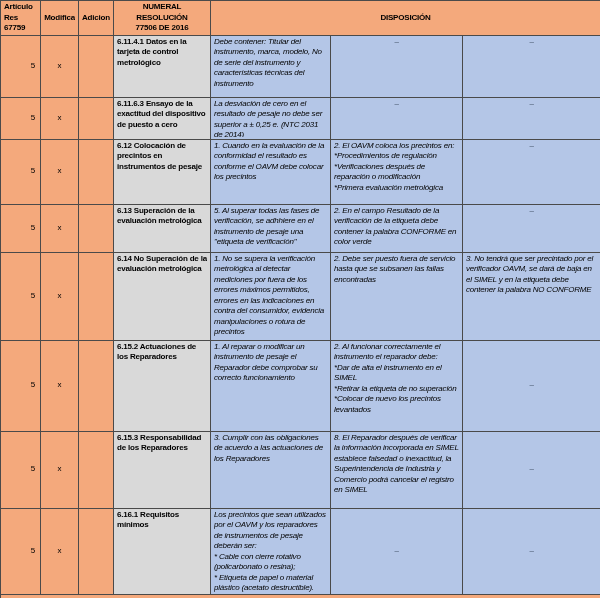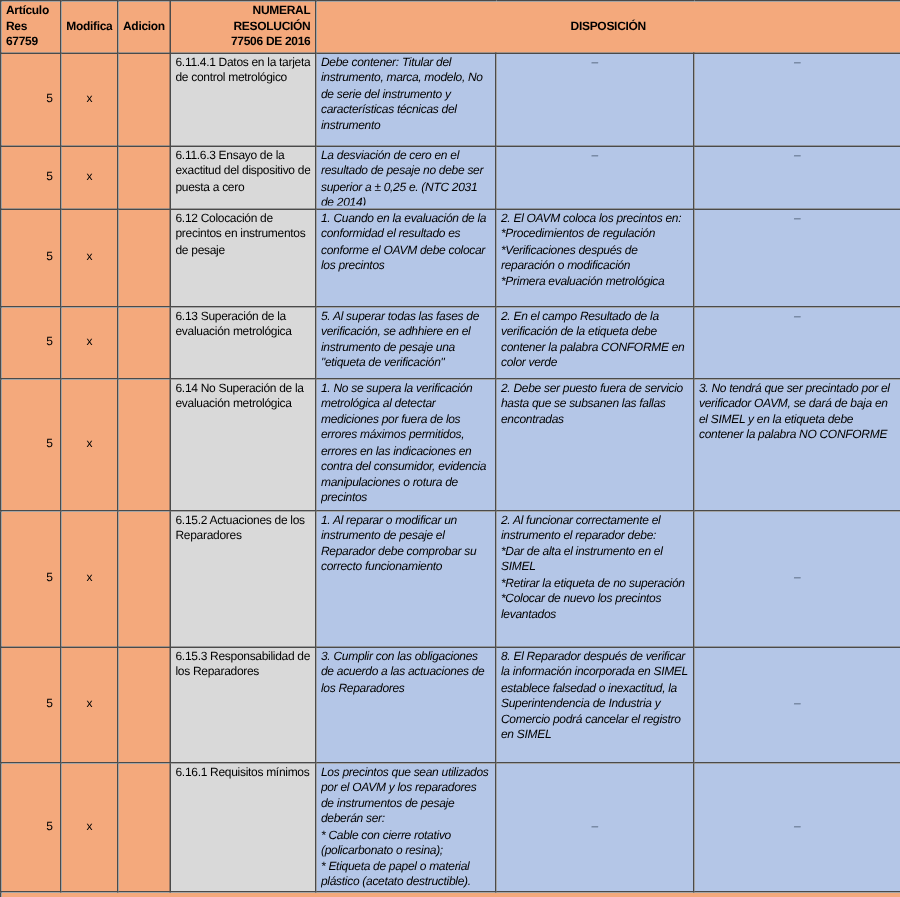--- a/index.html
+++ b/index.html
@@ -15,27 +15,27 @@
     font-family:"Liberation Sans",sans-serif;
     font-size:8px;line-height:10.5px;letter-spacing:-0.2px;color:var(--text);
   }
   table{border-collapse:collapse;table-layout:fixed;width:600px;}
   td,th{border:1px solid var(--border);padding:1px 3px;vertical-align:top;overflow:hidden;}
   .cc{white-space:pre-line;overflow:hidden;}
   
   tr.hdr th{background:var(--header-bg);font-weight:bold;}
   th.h-art{text-align:left;vertical-align:top;}
   th.h-mod,th.h-adi{text-align:right;vertical-align:middle;}
-  th.h-num{text-align:right;vertical-align:top;}
+  th.h-num{text-align:center;vertical-align:top;}
   th.h-disp{text-align:center;vertical-align:middle;}
   
   td.art,td.mod,td.adi{background:var(--header-bg);vertical-align:middle;}
   td.art{text-align:right;padding-right:5px;}
   td.mod{text-align:center;}
-  td.num{background:var(--numeral-bg);font-weight:normal;}
+  td.num{background:var(--numeral-bg);font-weight:bold;}
   td.d{background:var(--disp-bg);font-style:italic;}
   td.dash-top{text-align:center;vertical-align:top;color:#44546a;}
   td.dash-mid{text-align:center;vertical-align:middle;color:#44546a;}
   
   tr.r1 .cc{max-height:58px} tr.r2 .cc{max-height:38px} tr.r3 .cc{max-height:61px}
   tr.r4 .cc{max-height:44px} tr.r5 .cc{max-height:84px} tr.r6 .cc{max-height:87px}
   tr.r7 .cc{max-height:73px} tr.r8 .cc{max-height:82px}
   tr.strip td{background:var(--header-bg);padding:0;height:5px;}
 </style>
 </head>
@@ -91,21 +91,21 @@
     <td class="d dash-top">
             <div class="cc">–</div>
           </td>
   </tr>
 
   <tr class="r2" style="height:42px">
     <td class="art">5</td>
     <td class="mod">x</td>
     <td class="adi"></td>
     <td class="num">
-            <div class="cc">6.11.6.3 Ensayo de la exactitud del dispositivo de puesta a cero</div>
+            <div class="cc">6.11.6.3 Ensayo de la exactitud del dispositivo de puesto a cero</div>
           </td>
     <td class="d">
             <div class="cc">La desviación de cero en el resultado de pesaje no debe ser superior a ± 0,25 e. (NTC 2031 de 2014)</div>
           </td>
     <td class="d dash-top">
             <div class="cc">–</div>
           </td>
     <td class="d dash-top">
             <div class="cc">–</div>
           </td>

